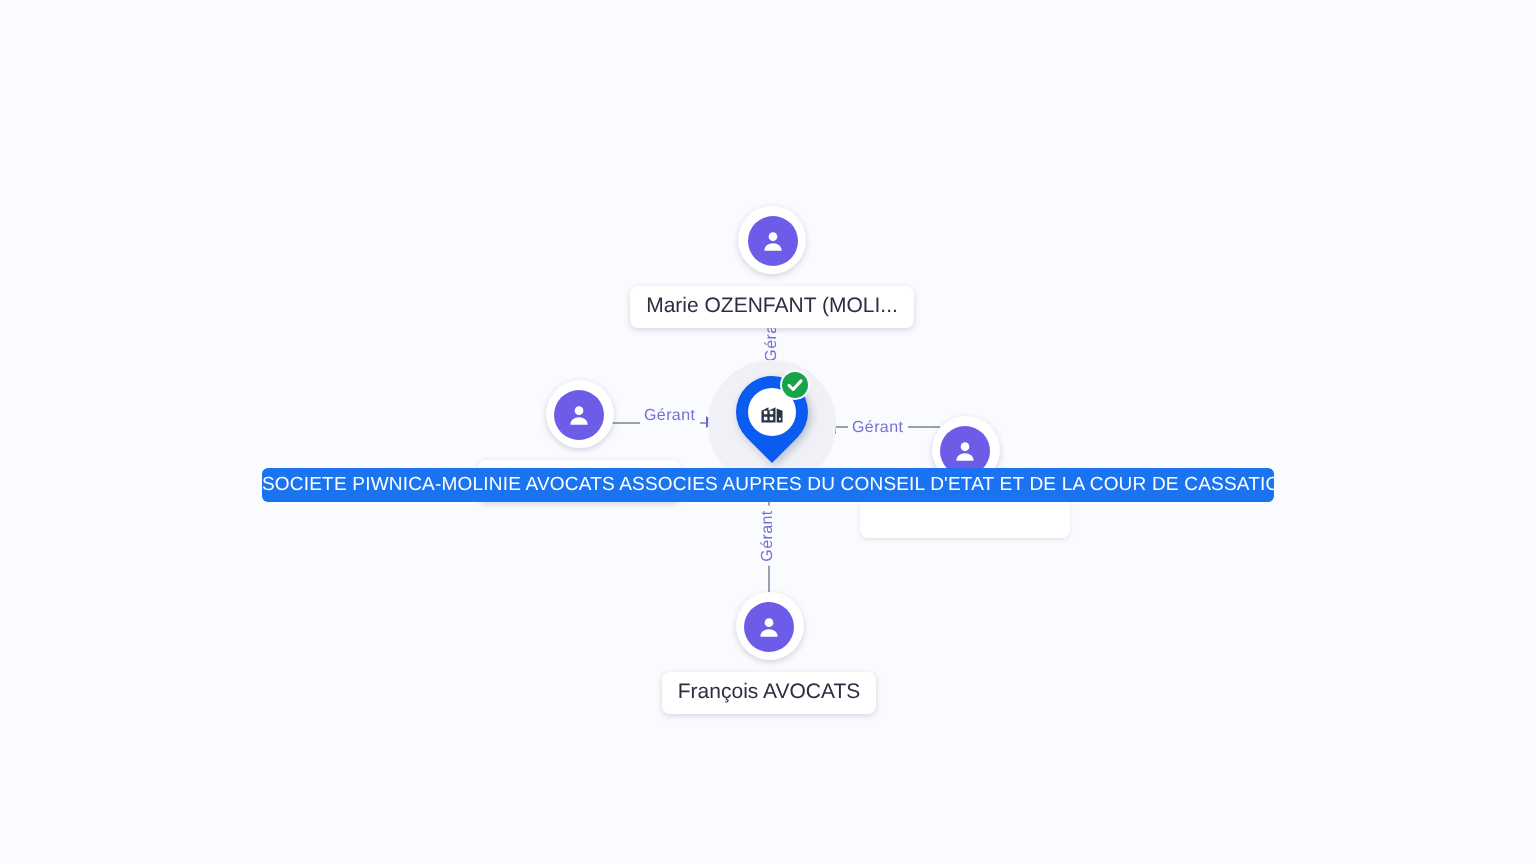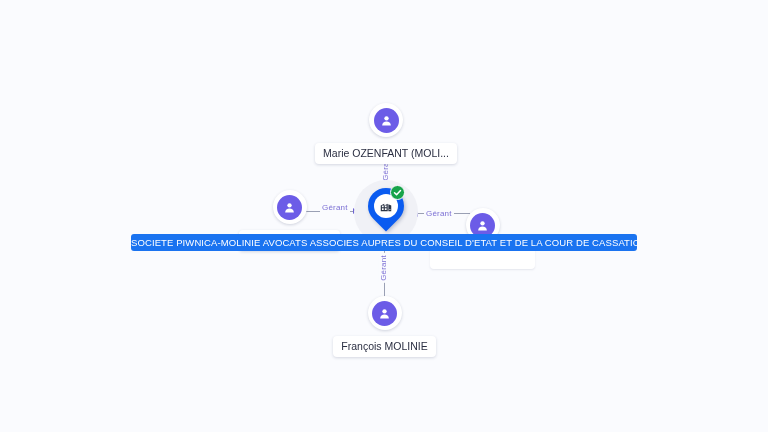--- a/index.html
+++ b/index.html
@@ -231,21 +231,21 @@
 
   <div class="node" style="left:337px; top:296px; width:95px;">
     <div class="avatar-ring">
       <div class="avatar-disc">
         <svg width="13" height="13" viewBox="0 0 24 24" fill="#ffffff">
           <circle cx="12" cy="8" r="4"></circle>
           <path d="M4 21c0-4.4 3.6-7 8-7s8 2.6 8 7z"></path>
         </svg>
       </div>
     </div>
-    <div class="node-label">François MOLINIE</div>
+    <div class="node-label">François AVOCATS</div>
   </div>
 
   <div id="company-node">
     <div class="company-halo"></div>
     <div class="pin">
       <div class="pin-inner">
         <svg width="14" height="14" viewBox="0 0 24 24" fill="#2b3445">
           <path d="M3 21V11l6-3v3l6-3v13H3zm2-2h3v-3H5v3zm0-5h3v-3H5v3zm5 5h3v-3h-3v3zm0-5h3v-3h-3v3z"></path>
           <path d="M16 21V9l5 2v10h-5zm2-2h1.5v-2H18v2z"></path>
         </svg>

